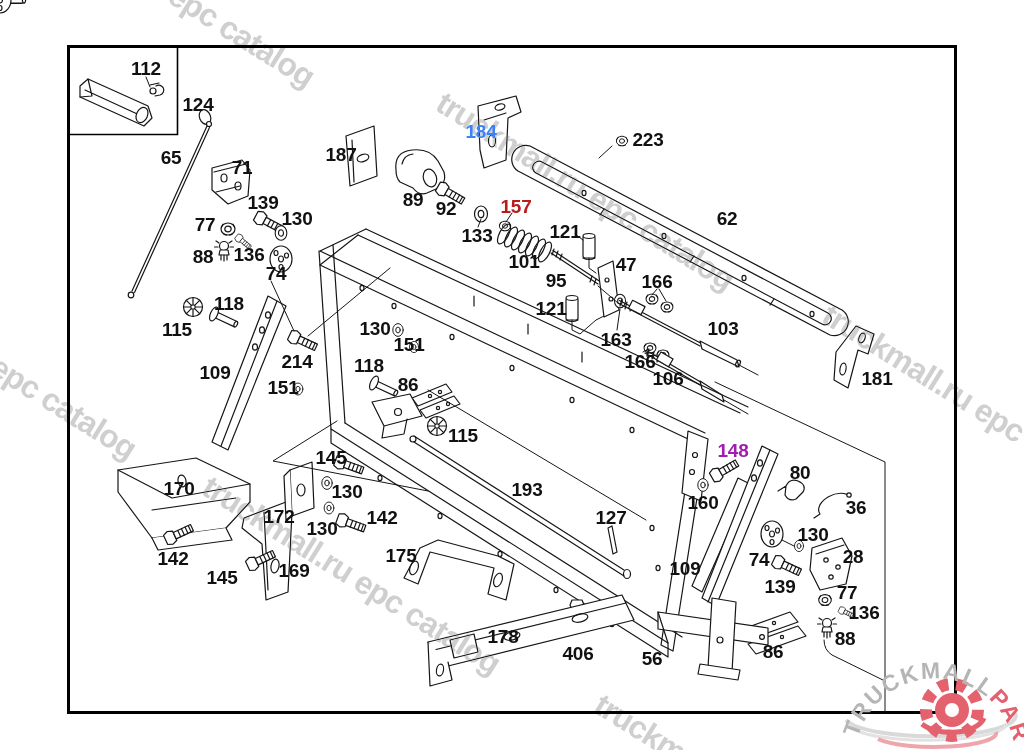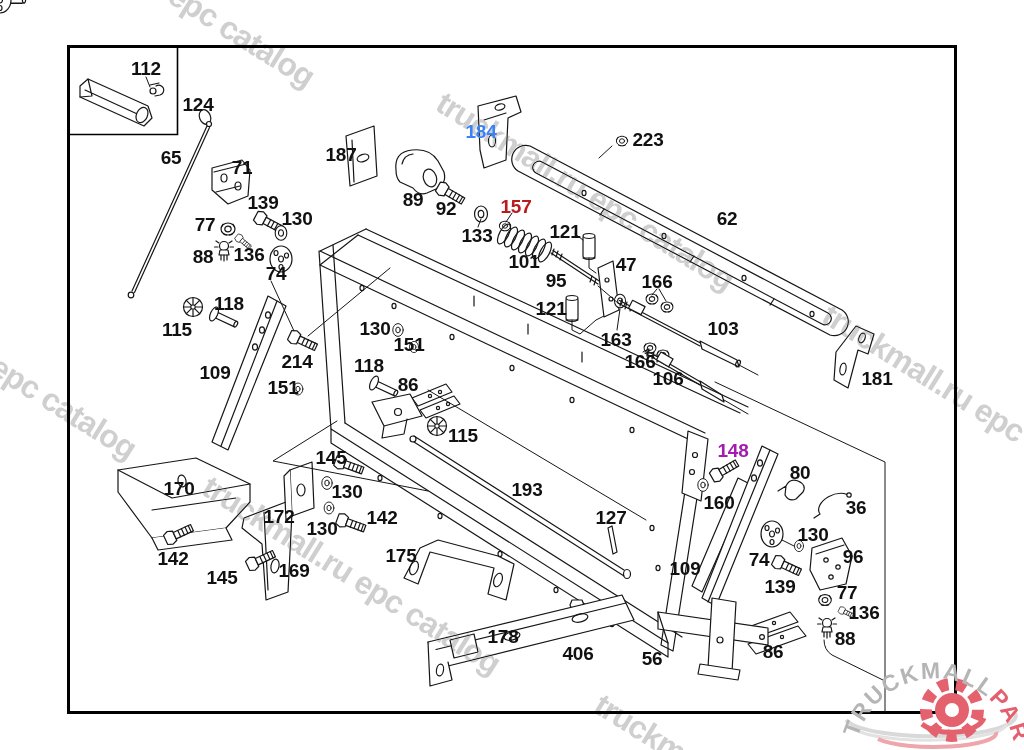--- a/index.html
+++ b/index.html
@@ -410,31 +410,31 @@
       <span class="plabel" style="left: 408px; top: 384px; color: rgb(17, 17, 17);">86</span>
       <span class="plabel" style="left: 640px; top: 361px; color: rgb(17, 17, 17);">166</span>
       <span class="plabel" style="left: 668px; top: 378px; color: rgb(17, 17, 17);">106</span>
       <span class="plabel" style="left: 877px; top: 378px; color: rgb(17, 17, 17);">181</span>
       <span class="plabel" style="left: 463px; top: 435px; color: rgb(17, 17, 17);">115</span>
       <span class="plabel" style="left: 331px; top: 457px; color: rgb(17, 17, 17);">145</span>
       <span class="plabel" style="left: 733px; top: 450px; color: #a21caf;">148</span>
       <span class="plabel" style="left: 179px; top: 488px; color: rgb(17, 17, 17);">170</span>
       <span class="plabel" style="left: 347px; top: 491px; color: rgb(17, 17, 17);">130</span>
       <span class="plabel" style="left: 279px; top: 516px; color: rgb(17, 17, 17);">172</span>
-      <span class="plabel" style="left: 703px; top: 502px; color: rgb(17, 17, 17); margin-left: 16px;">160</span>
+      <span class="plabel" style="left: 703px; top: 502px; color: rgb(17, 17, 17);">160</span>
       <span class="plabel" style="left: 800px; top: 472px; color: rgb(17, 17, 17);">80</span>
       <span class="plabel" style="left: 856px; top: 507px; color: rgb(17, 17, 17);">36</span>
       <span class="plabel" style="left: 322px; top: 528px; color: rgb(17, 17, 17);">130</span>
       <span class="plabel" style="left: 382px; top: 517px; color: rgb(17, 17, 17);">142</span>
       <span class="plabel" style="left: 527px; top: 489px; color: rgb(17, 17, 17);">193</span>
       <span class="plabel" style="left: 611px; top: 517px; color: rgb(17, 17, 17);">127</span>
       <span class="plabel" style="left: 685px; top: 568px; color: rgb(17, 17, 17);">109</span>
       <span class="plabel" style="left: 759px; top: 559px; color: rgb(17, 17, 17);">74</span>
       <span class="plabel" style="left: 813px; top: 534px; color: rgb(17, 17, 17);">130</span>
-      <span class="plabel" style="left: 853px; top: 556px; color: rgb(17, 17, 17);">96</span>
+      <span class="plabel" style="left: 853px; top: 556px; color: rgb(17, 17, 17);">28</span>
       <span class="plabel" style="left: 401px; top: 555px; color: rgb(17, 17, 17);">175</span>
       <span class="plabel" style="left: 294px; top: 570px; color: rgb(17, 17, 17);">169</span>
       <span class="plabel" style="left: 780px; top: 586px; color: rgb(17, 17, 17);">139</span>
       <span class="plabel" style="left: 173px; top: 558px; color: rgb(17, 17, 17);">142</span>
       <span class="plabel" style="left: 222px; top: 577px; color: rgb(17, 17, 17);">145</span>
       <span class="plabel" style="left: 847px; top: 592px; color: rgb(17, 17, 17);">77</span>
       <span class="plabel" style="left: 864px; top: 612px; color: rgb(17, 17, 17);">136</span>
       <span class="plabel" style="left: 845px; top: 638px; color: rgb(17, 17, 17);">88</span>
       <span class="plabel" style="left: 503px; top: 636px; color: rgb(17, 17, 17);">178</span>
       <span class="plabel" style="left: 578px; top: 653px; color: rgb(17, 17, 17);">406</span>

